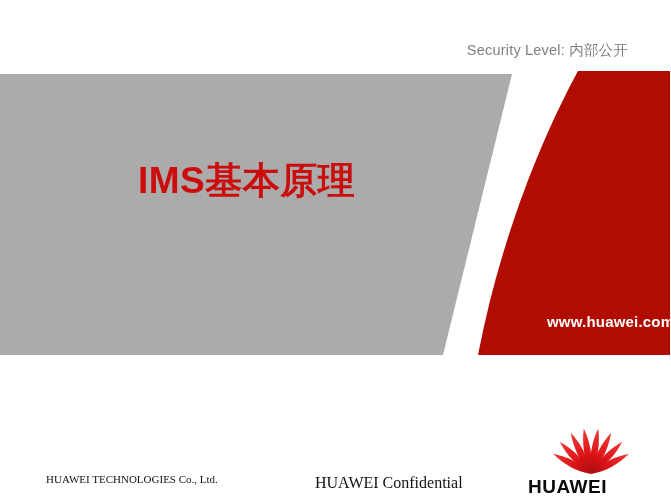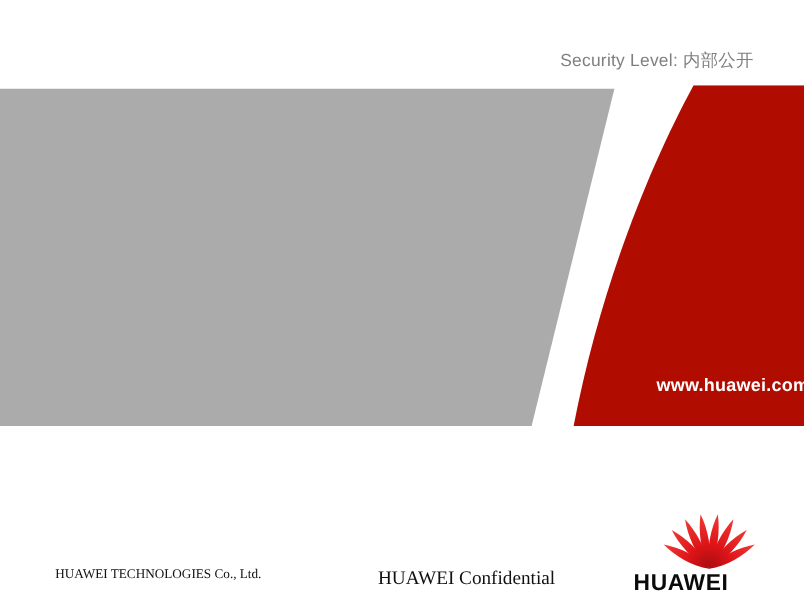--- a/index.html
+++ b/index.html
@@ -134,20 +134,21 @@
 
   <div class="banner">
     <svg viewBox="0 0 671 284" xmlns="http://www.w3.org/2000/svg">
 
       <polygon points="0,3 512,3 443,284 0,284" fill="#ababab"></polygon>
 
       <path d="M 671,0 L 578,0 C 540,70 500,170 478,284 L 671,284 Z" fill="#b00c00"></path>
     </svg>
   </div>
 
+  <div class="slide-title">IMS基本原理</div>
 
   <div class="site-url">www.huawei.com</div>
 
   <div class="logo">
     <div class="logo-mark">
       <svg viewBox="0 0 126 48" xmlns="http://www.w3.org/2000/svg">
         <defs>
           <linearGradient id="petalGrad" x1="0" y1="0" x2="0" y2="1">
             <stop offset="0%" stop-color="#ef3a36"></stop>
             <stop offset="55%" stop-color="#de1418"></stop>

